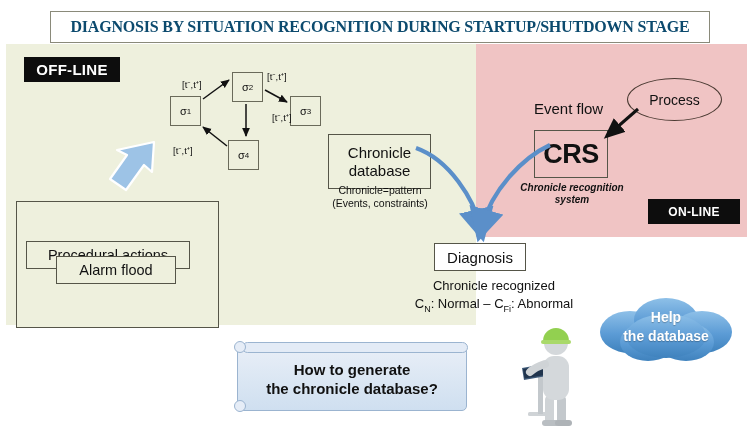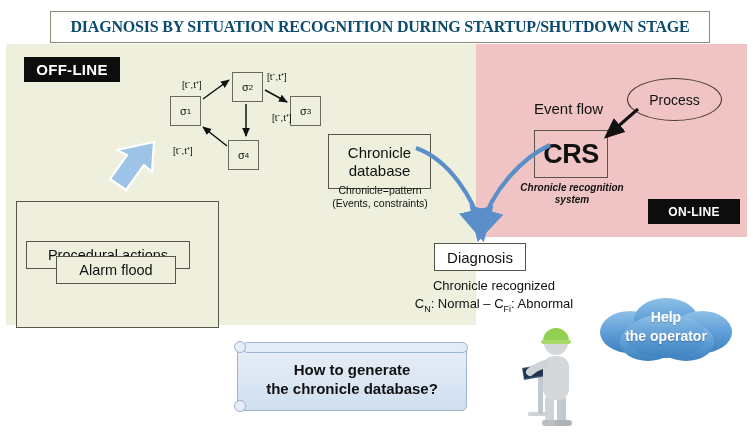--- a/index.html
+++ b/index.html
@@ -531,17 +531,17 @@
         <ellipse cx="36" cy="40" rx="30" ry="21"></ellipse>
         <ellipse cx="72" cy="28" rx="32" ry="22"></ellipse>
         <ellipse cx="108" cy="40" rx="30" ry="21"></ellipse>
         <ellipse cx="54" cy="50" rx="28" ry="19"></ellipse>
         <ellipse cx="92" cy="50" rx="28" ry="19"></ellipse>
         <ellipse cx="72" cy="44" rx="40" ry="22"></ellipse>
       </g>
     </svg>
     <div class="cloud-text">
       <div>Help</div>
-      <div>the operator</div>
+      <div>the database</div>
     </div>
   </div>
 
 </div>
 
 </body></html>

